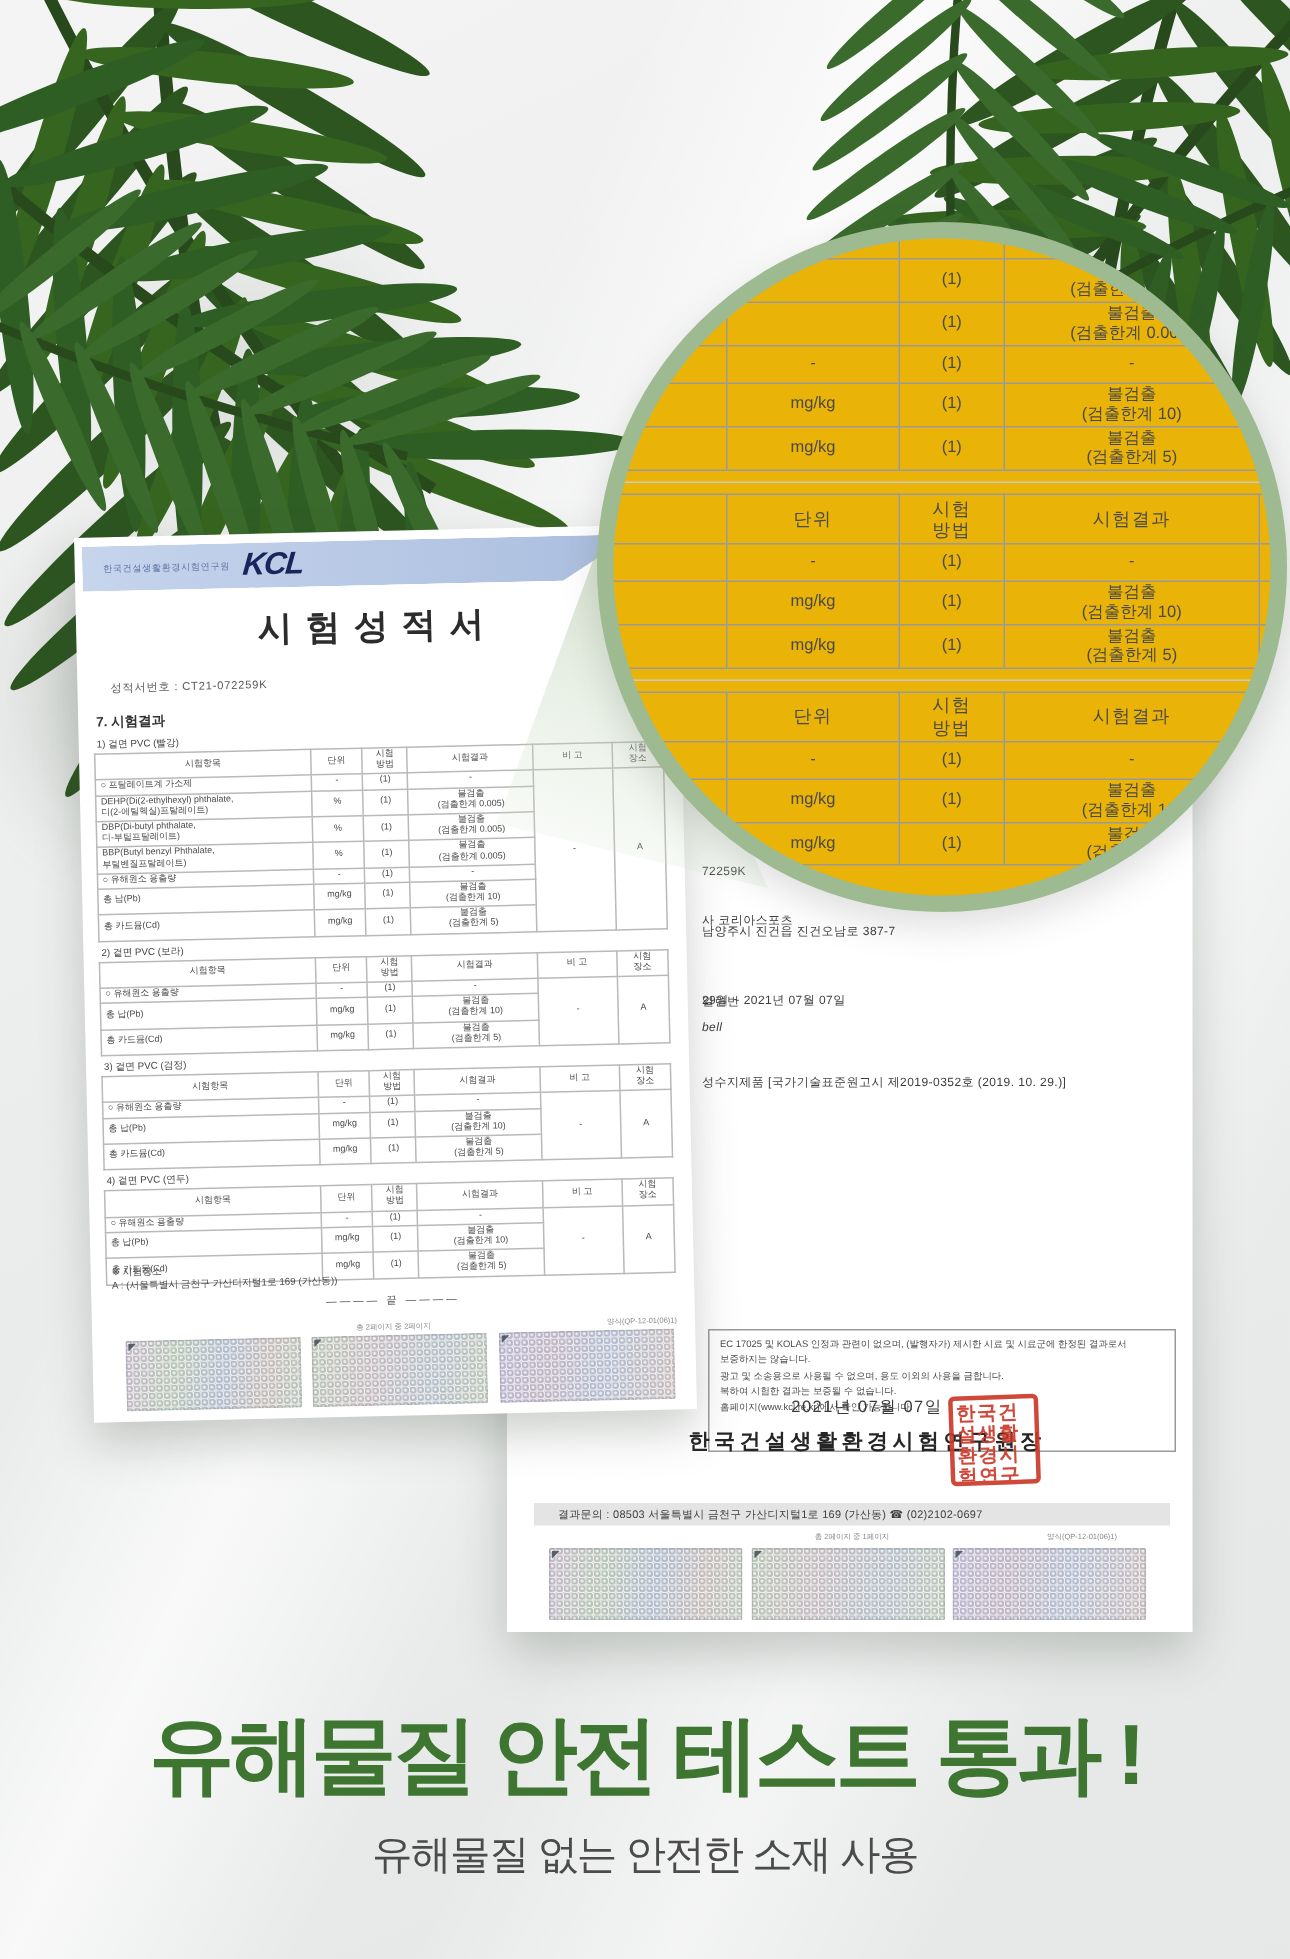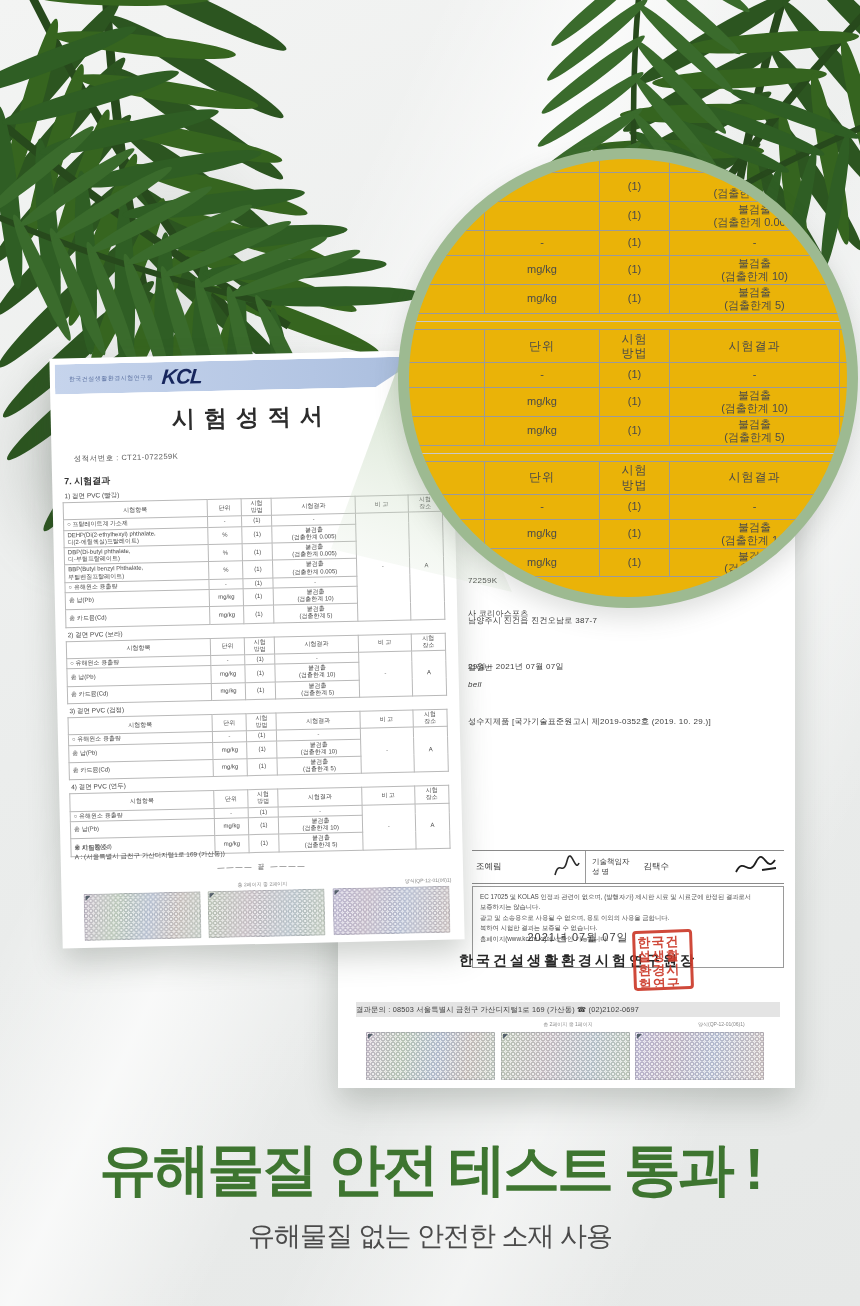--- a/index.html
+++ b/index.html
@@ -78,21 +78,21 @@
   .sig-role{font-size:7.5px;color:#333;white-space:pre-line;line-height:1.3;}
   .disc-box{position:absolute;left:134px;top:448px;width:312px;height:82px;box-sizing:border-box;
     border:1px solid #9a9a9a;padding:5px 7px;}
   .disc-line{font-size:6.3px;color:#4a4a4a;line-height:1.65;white-space:nowrap;overflow:hidden;}
   .bd-date{position:absolute;left:100px;top:492px;width:280px;text-align:center;font-size:11px;color:#3a3a3a;letter-spacing:1px;}
   .bd-issuer{position:absolute;left:60px;top:514px;width:360px;text-align:center;font-size:14px;font-weight:bold;color:#262626;letter-spacing:3px;}
   .seal{position:absolute;left:295px;top:492px;width:60px;height:60px;box-sizing:border-box;
     border:3px solid #cc3a2a;border-radius:4px;color:#cc3a2a;font-weight:bold;font-size:13px;line-height:1.08;
     letter-spacing:1px;overflow:hidden;padding:2px;opacity:.92;transform:rotate(-2deg);word-break:break-all;}
   .bd-contact{position:absolute;left:18px;top:564px;width:424px;height:15px;background:#e4e4e4;
-    font-size:7.3px;color:#3f3f3f;line-height:15px;padding-left:0;box-sizing:border-box;letter-spacing:.2px;}
+    font-size:7.3px;color:#3f3f3f;line-height:15px;padding-left:16px;box-sizing:border-box;letter-spacing:.2px;}
   .bd-pagenote{position:absolute;left:150px;top:583px;width:160px;text-align:center;font-size:5px;color:#888;}
   .bd-form{position:absolute;left:360px;top:583px;font-size:5px;color:#888;}
   #back-doc .holo{top:594px;width:129px;height:48px;}
   #bh1{left:28px;} #bh2{left:163px;} #bh3{left:297px;}
 
   
   #beam{position:absolute;left:0;top:0;z-index:5;}
   #magnifier{position:absolute;left:398px;top:148px;width:460px;height:460px;border-radius:50%;
     box-sizing:border-box;border:11px solid #9dba91;background:#eab308;overflow:hidden;z-index:6;
     box-shadow:0 10px 24px rgba(70,80,70,.18);}
@@ -153,36 +153,20 @@
 <div class="sheet" id="back-doc">
   <div id="back-frags">
       <div class="back-frag">72259K</div>
       <div class="back-frag">사 코리아스포츠</div>
       <div class="back-frag">남양주시 진건읍 진건오남로 387-7</div>
       <div class="back-frag">29일 ~ 2021년 07월 07일</div>
       <div class="back-frag">일련번</div>
       <div class="back-frag">bell</div>
       <div class="back-frag">성수지제품 [국가기술표준원고시 제2019-0352호 (2019. 10. 29.)]</div>
     </div>
-  <div class="sig-row">
-    <div class="sig-cell1">
-      <span class="sig-name">조예림</span>
-      <svg width="30" height="24" viewBox="0 0 30 24">
-        <path d="M4,20 C8,4 12,22 16,6 S24,18 28,8" stroke="#2a2a2a" stroke-width="1.6" fill="none"></path>
-      </svg>
-    </div>
-    <div class="sig-cell2">
-      <span class="sig-role">기술책임자
-성      명</span>
-      <span class="sig-name">김택수</span>
-      <svg width="46" height="26" viewBox="0 0 46 26" style="margin-left:auto">
-        <path d="M4,18 C12,2 16,24 24,8 S34,20 43,6 M30,16 L44,14" stroke="#1e1e1e" stroke-width="1.8" fill="none"></path>
-      </svg>
-    </div>
-  </div>
   <div class="disc-box" id="disc-box">
       <div class="disc-line">EC 17025 및 KOLAS 인정과 관련이 없으며, (발행자가) 제시한 시료 및 시료군에 한정된 결과로서</div>
       <div class="disc-line">보증하지는 않습니다.</div>
       <div class="disc-line">광고 및 소송용으로 사용될 수 없으며, 용도 이외의 사용을 금합니다.</div>
       <div class="disc-line">복하여 시험한 결과는 보증될 수 없습니다.</div>
       <div class="disc-line">홈페이지(www.kcl.re.kr)에서 확인 가능합니다.</div>
     </div>
   <div class="bd-date">2021년 07월 07일</div>
   <div class="bd-issuer">한국건설생활환경시험연구원장</div>
   <div class="seal">한국건설생활환경시험연구원장인</div>

